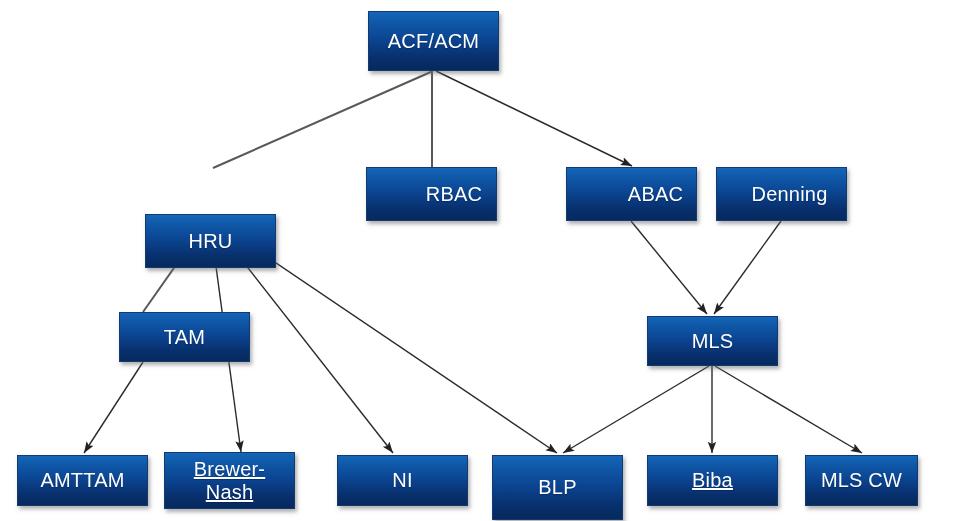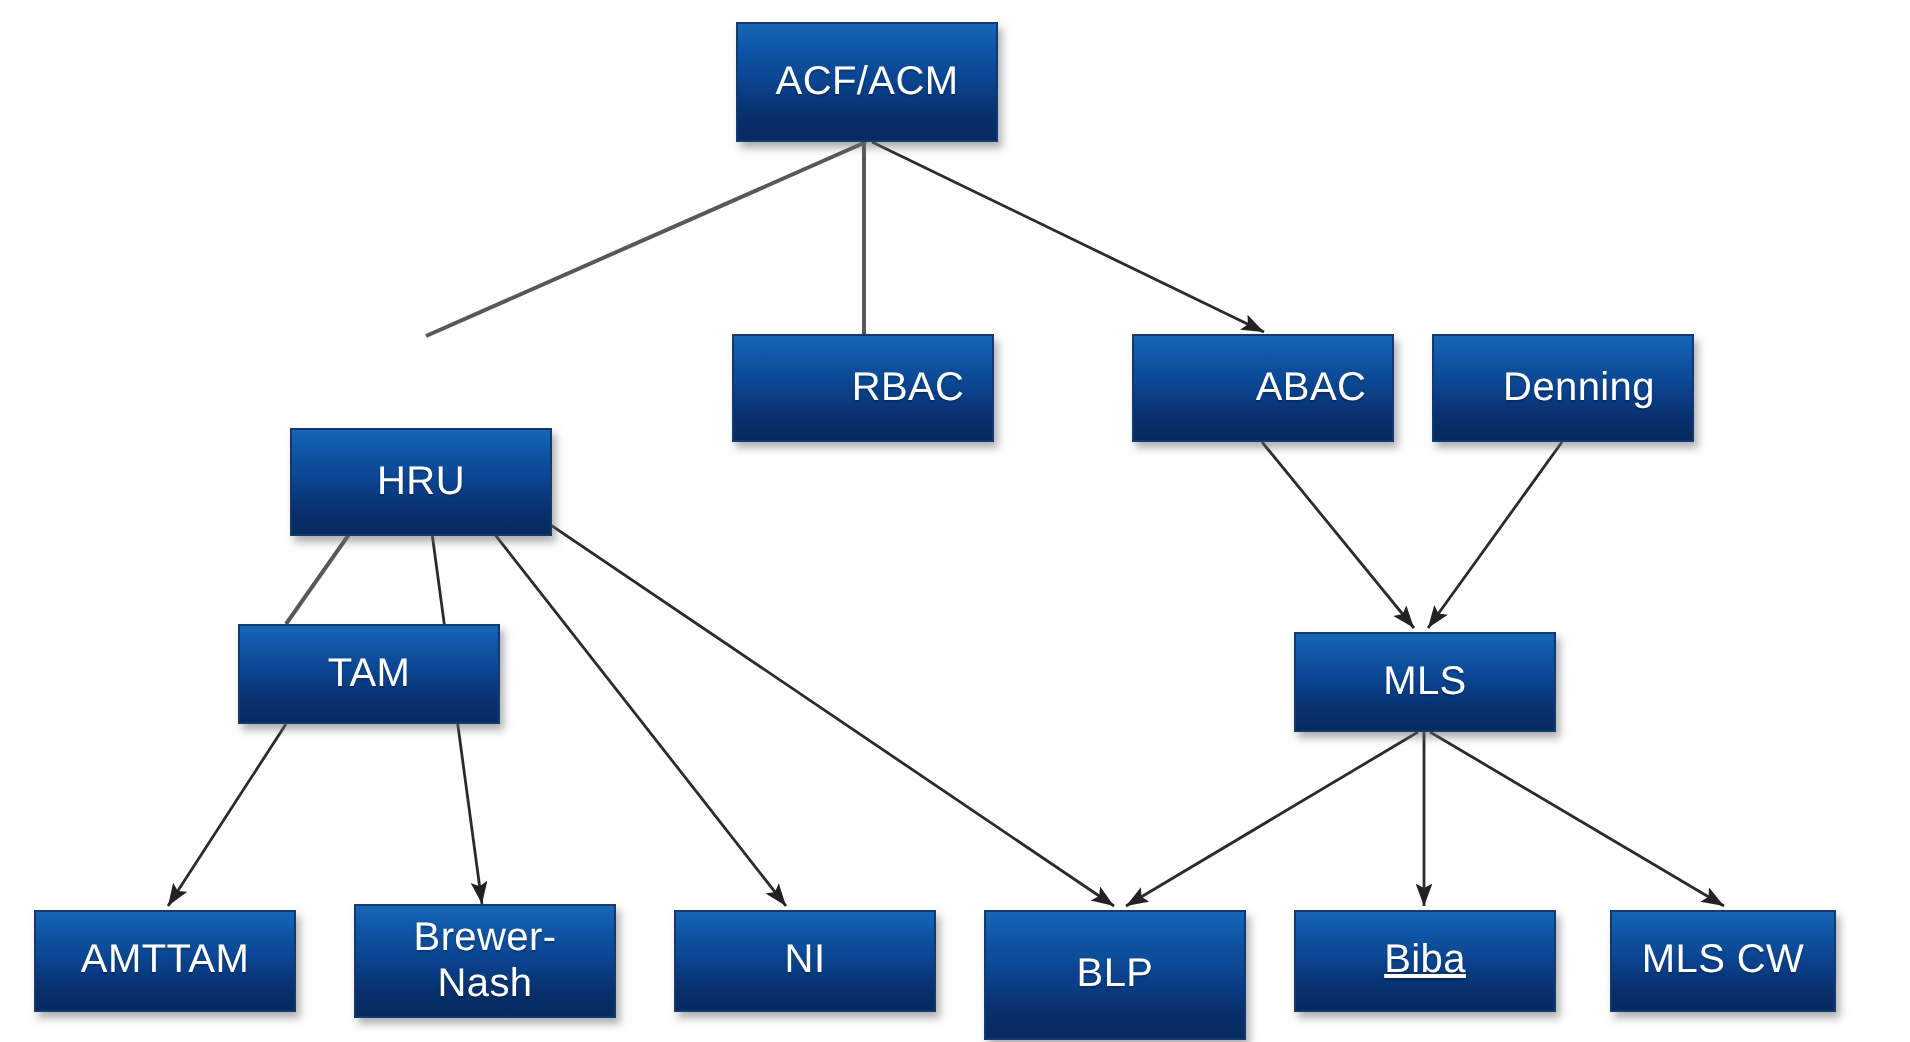--- a/index.html
+++ b/index.html
@@ -78,21 +78,21 @@
 
   <div id="nodes-group">
       <div class="node" style="left: 368px; top: 11px; width: 131px; height: 60px;"><span>ACF/ACM</span></div>
       <div class="node" style="left: 145px; top: 167px; width: 131px; height: 54px; margin-top: 47px;"><span>HRU</span></div>
       <div class="node" style="left: 366px; top: 167px; width: 131px; height: 54px; padding-left: 45px;"><span>RBAC</span></div>
       <div class="node" style="left: 566px; top: 167px; width: 131px; height: 54px; padding-left: 48px;"><span>ABAC</span></div>
       <div class="node" style="left: 716px; top: 167px; width: 131px; height: 54px; padding-left: 16px;"><span>Denning</span></div>
       <div class="node" style="left: 77px; top: 312px; width: 131px; height: 50px; margin-left: 42px;"><span>TAM</span></div>
       <div class="node" style="left: 647px; top: 316px; width: 131px; height: 50px;"><span>MLS</span></div>
       <div class="node" style="left: 17px; top: 455px; width: 131px; height: 51px;"><span>AMTTAM</span></div>
-      <div class="node" style="left: 177px; top: 452px; width: 131px; height: 57px;"><span>Brewer-
+      <div class="node" style="left: 164px; top: 452px; width: 131px; height: 57px; text-decoration: underline;"><span>Brewer-
 Nash</span></div>
       <div class="node" style="left: 337px; top: 455px; width: 131px; height: 51px;"><span>NI</span></div>
       <div class="node" style="left: 492px; top: 455px; width: 131px; height: 65px;"><span>BLP</span></div>
       <div class="node" style="left: 647px; top: 455px; width: 131px; height: 51px; text-decoration: underline;"><span>Biba</span></div>
       <div class="node" style="left: 805px; top: 455px; width: 113px; height: 51px;"><span>MLS CW</span></div>
     </div>
 
 </div>
 
 </body></html>

